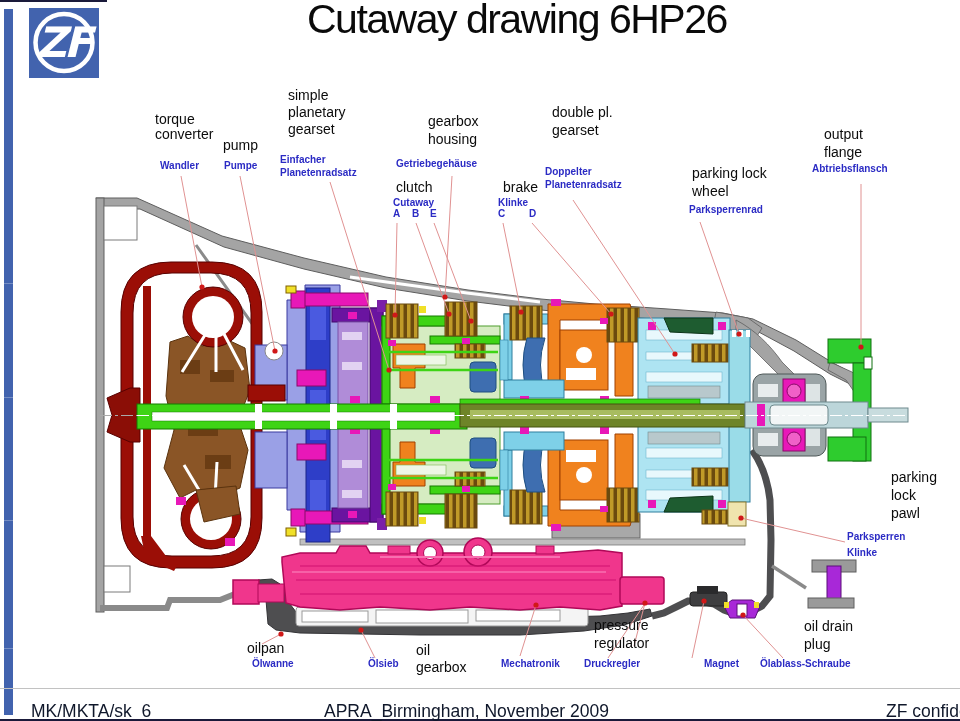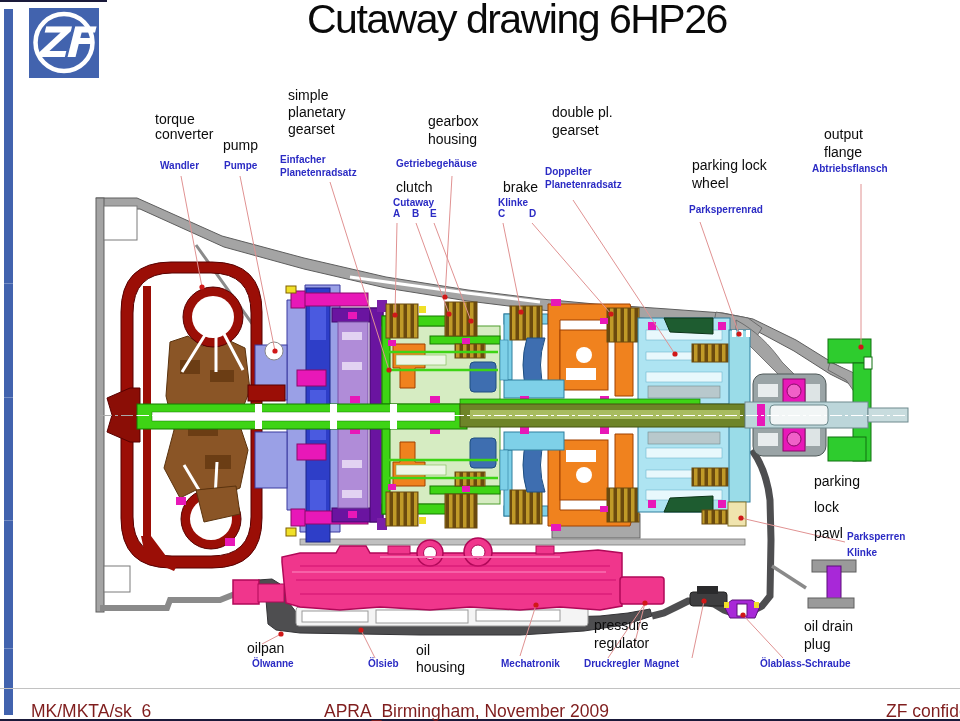--- a/index.html
+++ b/index.html
@@ -2,21 +2,21 @@
 <html><head>
 <meta charset="utf-8">
 <style>
   html,body{margin:0;padding:0;}
   body{width:960px;height:721px;position:relative;background:#ffffff;overflow:hidden;
        font-family:"Liberation Sans",sans-serif;}
   .abs{position:absolute;}
   .lbl-en{position:absolute;color:#0b0b0b;font-size:14px;line-height:16px;white-space:pre-line;}
   .lbl-de{position:absolute;color:#2b2bc4;font-size:10px;font-weight:bold;line-height:13px;white-space:pre-line;}
   #title{position:absolute;left:307px;top:-3px;font-size:41px;line-height:44px;letter-spacing:-1.5px;color:#0a0a0a;white-space:pre;}
-  .footer{position:absolute;color:#7f1d1d;font-size:17.5px;line-height:20px;white-space:pre;}
+  .footer{position:absolute;color:#0f172a;font-size:17.5px;line-height:20px;white-space:pre;}
   #drawing{position:absolute;left:0;top:0;}
   #leftbar{position:absolute;left:4px;top:9px;width:9px;height:706px;background:#4263ae;}
   #leftbar .seam{position:absolute;left:0;width:9px;height:1px;background:rgba(255,255,255,0.28);}
   #sep-line{position:absolute;left:0;top:688px;width:960px;height:1px;background:#c2c2c2;}
   #bottom-bar{position:absolute;left:0;top:719px;width:960px;height:2px;background:#1a1a3a;}
   #top-bar{position:absolute;left:0;top:0;width:107px;height:2px;background:#1a1a3a;}
 </style>
 </head>
 <body>
 
@@ -330,48 +330,48 @@
 <div class="lbl-en" style="left:503px;top:179px">brake</div>
 <div class="lbl-de" style="left:498px;top:196px">Klinke</div>
 <div class="lbl-de" style="left:498px;top:207px">C</div>
 <div class="lbl-de" style="left:529px;top:207px">D</div>
 
 <div class="lbl-en" style="left:552px;top:103px;line-height:18px">double pl.
 gearset</div>
 <div class="lbl-de" style="left:545px;top:165px">Doppelter
 Planetenradsatz</div>
 
-<div class="lbl-en" style="left:692px;top:156px;line-height:18px">parking lock
+<div class="lbl-en" style="left:692px;top:164px;line-height:18px">parking lock
 wheel</div>
 <div class="lbl-de" style="left:689px;top:203px">Parksperrenrad</div>
 
 <div class="lbl-en" style="left:824px;top:125px;line-height:18px">output
 flange</div>
 <div class="lbl-de" style="left:812px;top:162px">Abtriebsflansch</div>
 
-<div class="lbl-en" style="left:814px;top:468px;line-height:26px">parking
+<div class="lbl-en" style="left:891px;top:468px;line-height:18px">parking
 lock
 pawl</div>
 <div class="lbl-de" style="left:847px;top:529px;line-height:16px">Parksperren
 Klinke</div>
 
 <div class="lbl-en" style="left:247px;top:640px">oilpan</div>
 <div class="lbl-de" style="left:252px;top:657px">Ölwanne</div>
 
 <div class="lbl-en" style="left:416px;top:642px;line-height:17px">oil
-housing</div>
+gearbox</div>
 <div class="lbl-de" style="left:368px;top:657px">Ölsieb</div>
 
 <div class="lbl-de" style="left:501px;top:657px">Mechatronik</div>
 
 <div class="lbl-en" style="left:594px;top:616px;line-height:18px">pressure
 regulator</div>
 <div class="lbl-de" style="left:584px;top:657px">Druckregler</div>
 
-<div class="lbl-de" style="left:644px;top:657px">Magnet</div>
+<div class="lbl-de" style="left:704px;top:657px">Magnet</div>
 
 <div class="lbl-en" style="left:804px;top:617px;line-height:18px">oil drain
 plug</div>
 <div class="lbl-de" style="left:760px;top:657px">Ölablass-Schraube</div>
 
 <div class="footer" style="left:31px;top:701px">MK/MKTA/sk  6</div>
 <div class="footer" style="left:324px;top:701px">APRA_Birmingham, November 2009</div>
 <div class="footer" style="left:886px;top:701px">ZF confidential</div>
 
 </body></html>

